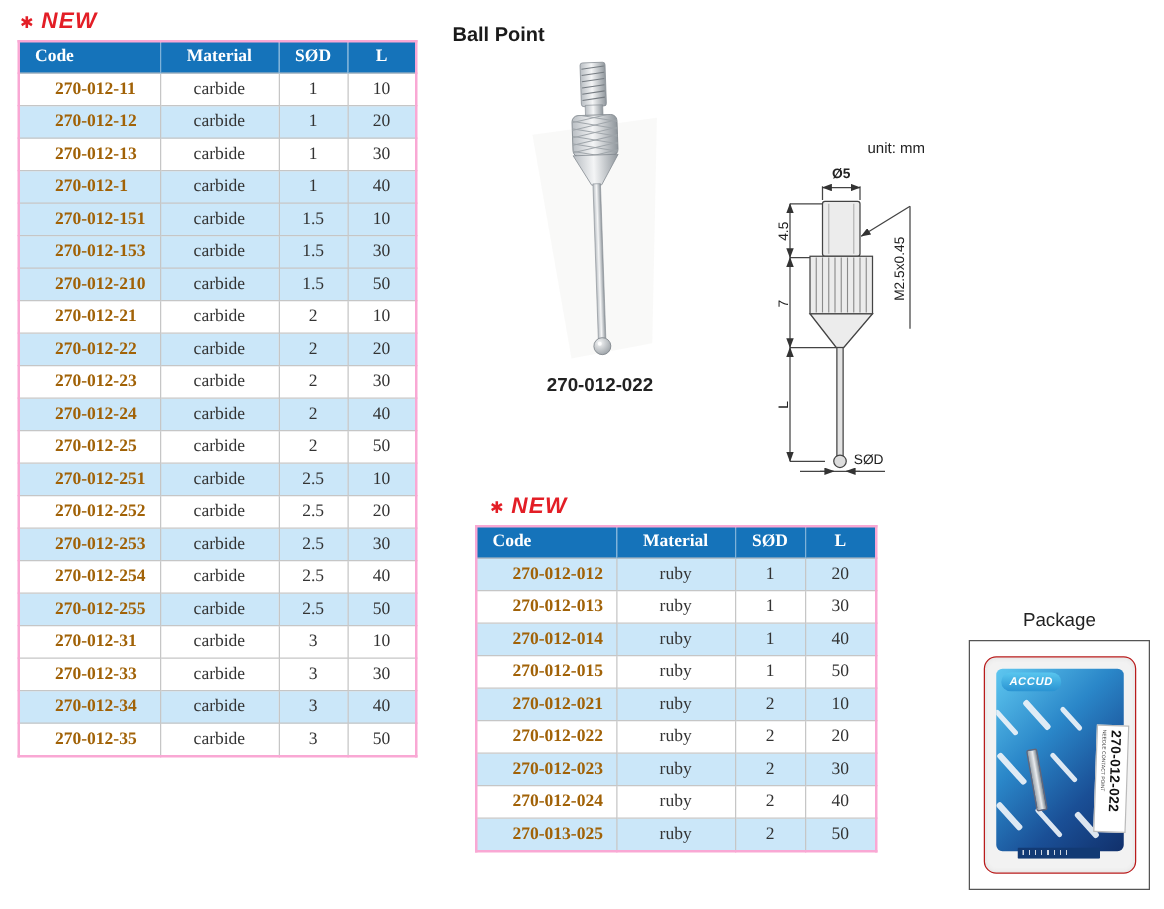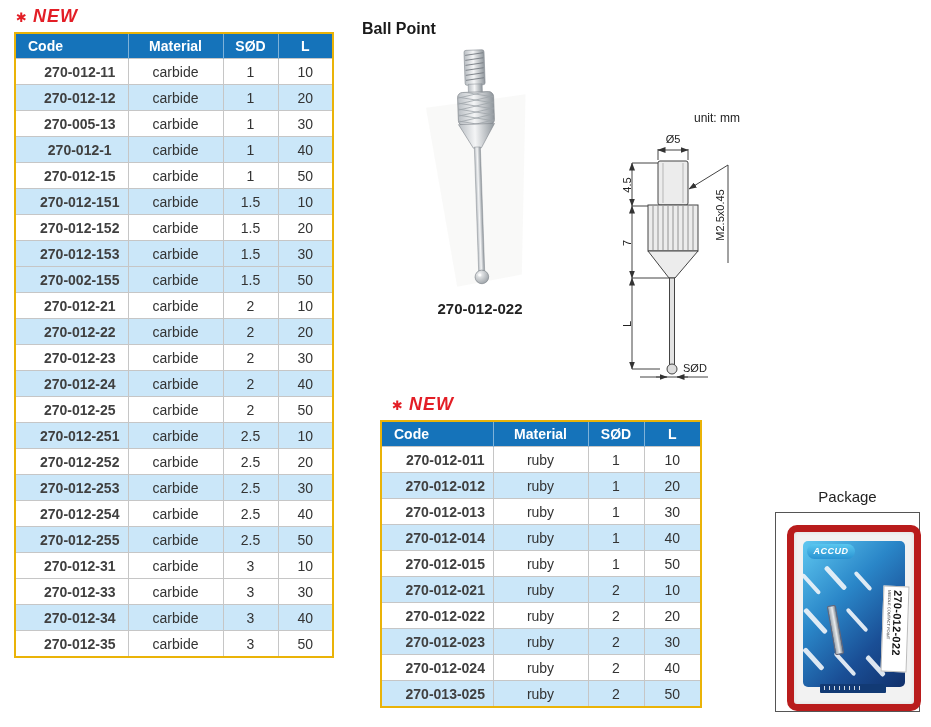--- a/index.html
+++ b/index.html
@@ -6,47 +6,47 @@
   #page{position:relative;width:931px;height:727px;background:#fff;overflow:hidden;
         font-family:"Liberation Sans","DejaVu Sans",sans-serif;}
 
   
   .new-badge{position:absolute;color:#e31e26;font-size:18px;font-weight:bold;font-style:italic;
              letter-spacing:1px;display:flex;align-items:center;gap:5px;}
   .new-badge .star{font-size:13px;font-style:normal;transform:translateY(1px);}
 
   
   .spec-table{position:absolute;border-collapse:collapse;table-layout:fixed;background:#fff;
-              border:2px solid #eab308;}
+              border:2px solid #f9a8d4;font-family:Liberation Serif, serif;}
   .spec-table th{background:#1573ba;color:#fff;font-weight:bold;font-size:14px;height:24px;
                  border-right:1px solid rgba(255,255,255,.45);text-align:center;padding:0;}
   .spec-table th:last-child{border-right:none;}
   .spec-table th.th-code{text-align:left;padding-left:12px;}
   .spec-table td{height:25px;border:1px solid #c6c6c6;font-size:14px;color:#333;
                  text-align:center;padding:0;background:#fff;}
-  .spec-table td.code{font-weight:bold;color:#404040;text-align:center;padding-left:16px;}
+  .spec-table td.code{font-weight:bold;color:#a16207;text-align:left;padding-left:28px;}
   .spec-table tr.alt td{background:#cbe7f9;}
 
   .section-title{position:absolute;font-size:16px;font-weight:bold;color:#1a1a1a;}
   .photo-caption{position:absolute;font-size:15px;font-weight:bold;color:#222;text-align:center;}
 
   
   #drawing{position:absolute;left:620px;top:103px;width:170px;height:300px;}
   #drawing .lbl{position:absolute;font-size:11px;color:#222;white-space:nowrap;}
-  #drawing .ctr{transform:translate(-50%,-50%);}
+  #drawing .ctr{transform:translate(-50%,-50%);font-weight:bold;}
   #drawing .rot{transform:translate(-50%,-50%) rotate(-90deg);}
   #drawing .unit{font-size:12px;}
 
   
   .pkg-title{position:absolute;left:775px;top:488px;width:145px;text-align:center;
              font-size:15px;color:#222;}
   #pkg-box{position:absolute;left:775px;top:512px;width:143px;height:198px;background:#fff;
            border:1px solid #555;}
   #blister{position:absolute;left:11px;top:12px;width:120px;height:172px;background:#f2f2f2;
-           border:7px solid #b91c1c;border-radius:10px;box-shadow:inset 0 0 4px #ddd;}
+           border:1px solid #b91c1c;border-radius:10px;box-shadow:inset 0 0 4px #ddd;}
   #card{position:absolute;left:9px;top:9px;width:102px;height:146px;border-radius:5px;
         background:linear-gradient(135deg,#5ec7f0 0%,#2a86c8 38%,#1a4f96 70%,#11306b 100%);
         overflow:hidden;}
   .brand-pill{position:absolute;left:4px;top:3px;width:48px;height:15px;border-radius:8px;
               background:linear-gradient(180deg,#59c6ef,#2a93d2);color:#fff;font-weight:bold;
               font-style:italic;font-size:9px;line-height:15px;text-align:center;letter-spacing:.5px;}
   .st{position:absolute;background:#eef3f8;border-radius:2px;transform:rotate(-42deg);opacity:.92;}
   .st-metal{position:absolute;width:7px;height:48px;border-radius:2px;transform:rotate(-10deg);
             background:linear-gradient(90deg,#9aa2a9,#e8ebee 55%,#7d858c);border:1px solid #667;}
   .pkg-label{position:absolute;left:58px;top:84px;width:86px;height:26px;background:#fff;
@@ -93,57 +93,45 @@
           <td>1</td>
           <td>10</td>
         </tr>
         <tr class="alt">
           <td class="code">270-012-12</td>
           <td>carbide</td>
           <td>1</td>
           <td>20</td>
         </tr>
         <tr>
-          <td class="code">270-005-13</td>
+          <td class="code">270-012-13</td>
           <td>carbide</td>
           <td>1</td>
           <td>30</td>
         </tr>
         <tr class="alt">
           <td class="code">270-012-1</td>
           <td>carbide</td>
           <td>1</td>
           <td>40</td>
         </tr>
-        <tr>
-          <td class="code">270-012-15</td>
-          <td>carbide</td>
-          <td>1</td>
-          <td>50</td>
-        </tr>
         <tr class="alt">
           <td class="code">270-012-151</td>
           <td>carbide</td>
           <td>1.5</td>
           <td>10</td>
         </tr>
-        <tr>
-          <td class="code">270-012-152</td>
+        <tr class="alt">
+          <td class="code">270-012-153</td>
           <td>carbide</td>
           <td>1.5</td>
-          <td>20</td>
-        </tr>
-        <tr class="alt">
-          <td class="code">270-012-153</td>
-          <td>carbide</td>
-          <td>1.5</td>
-          <td>30</td>
-        </tr>
-        <tr class="alt">
-          <td class="code">270-002-155</td>
+          <td>30</td>
+        </tr>
+        <tr class="alt">
+          <td class="code">270-012-210</td>
           <td>carbide</td>
           <td>1.5</td>
           <td>50</td>
         </tr>
         <tr>
           <td class="code">270-012-21</td>
           <td>carbide</td>
           <td>2</td>
           <td>10</td>
         </tr>
@@ -354,26 +342,20 @@
       </colgroup>
     <thead>
         <tr>
           <th class="th-code">Code</th>
           <th>Material</th>
           <th>SØD</th>
           <th>L</th>
         </tr>
       </thead>
     <tbody>
-        <tr>
-          <td class="code">270-012-011</td>
-          <td>ruby</td>
-          <td>1</td>
-          <td>10</td>
-        </tr>
         <tr class="alt">
           <td class="code">270-012-012</td>
           <td>ruby</td>
           <td>1</td>
           <td>20</td>
         </tr>
         <tr>
           <td class="code">270-012-013</td>
           <td>ruby</td>
           <td>1</td>

